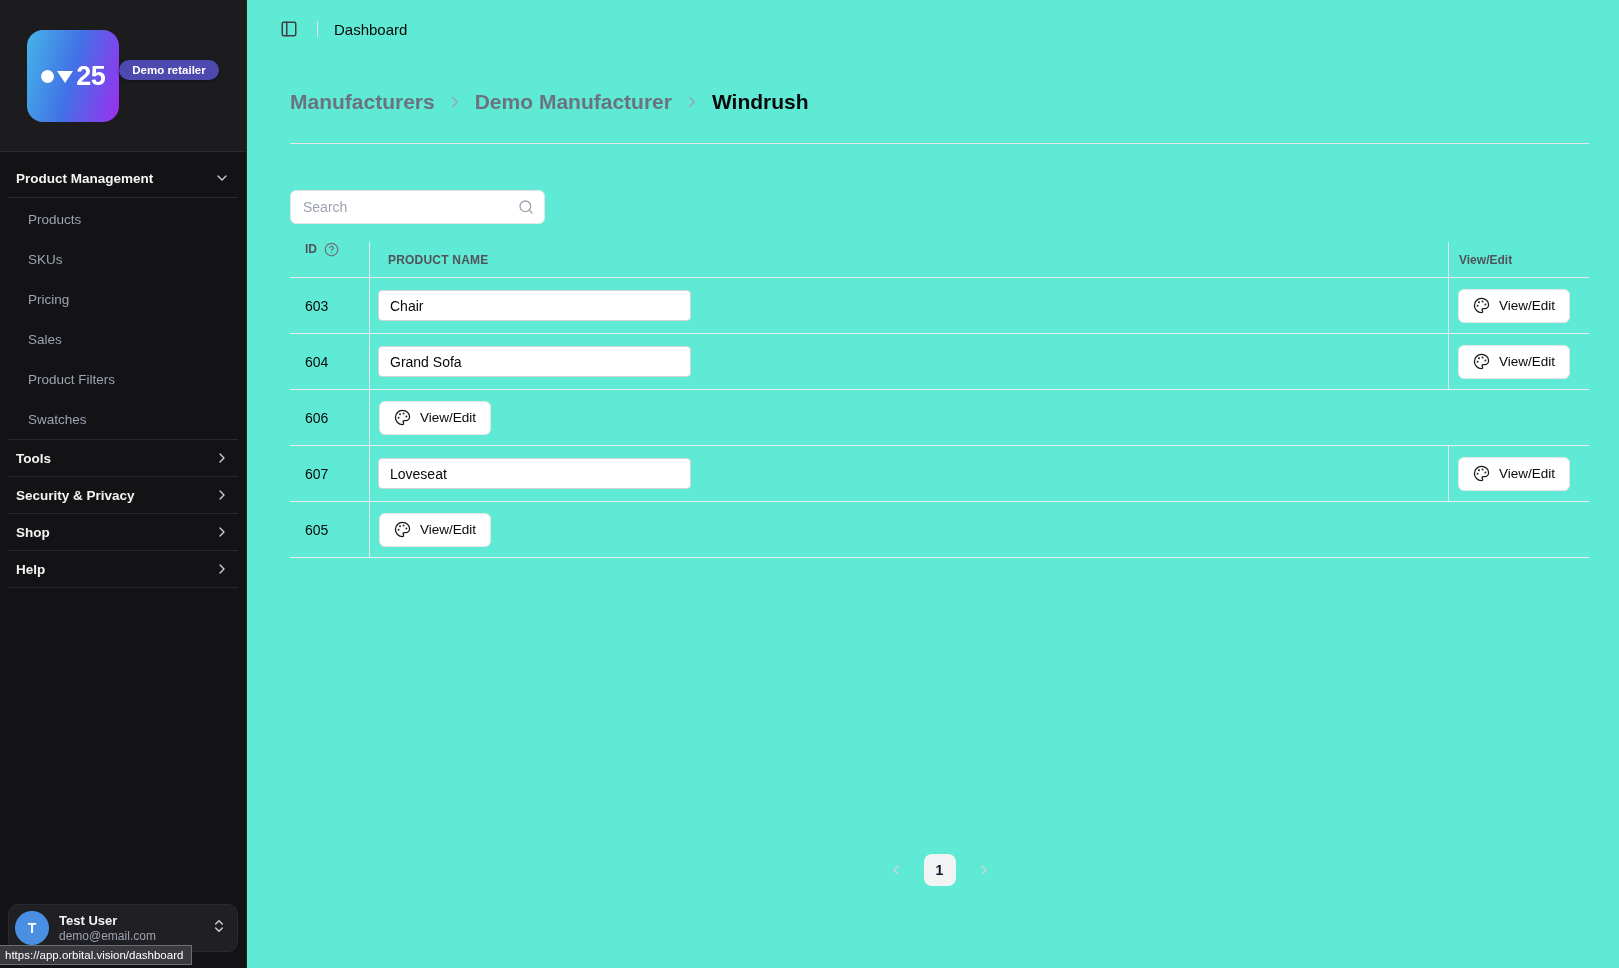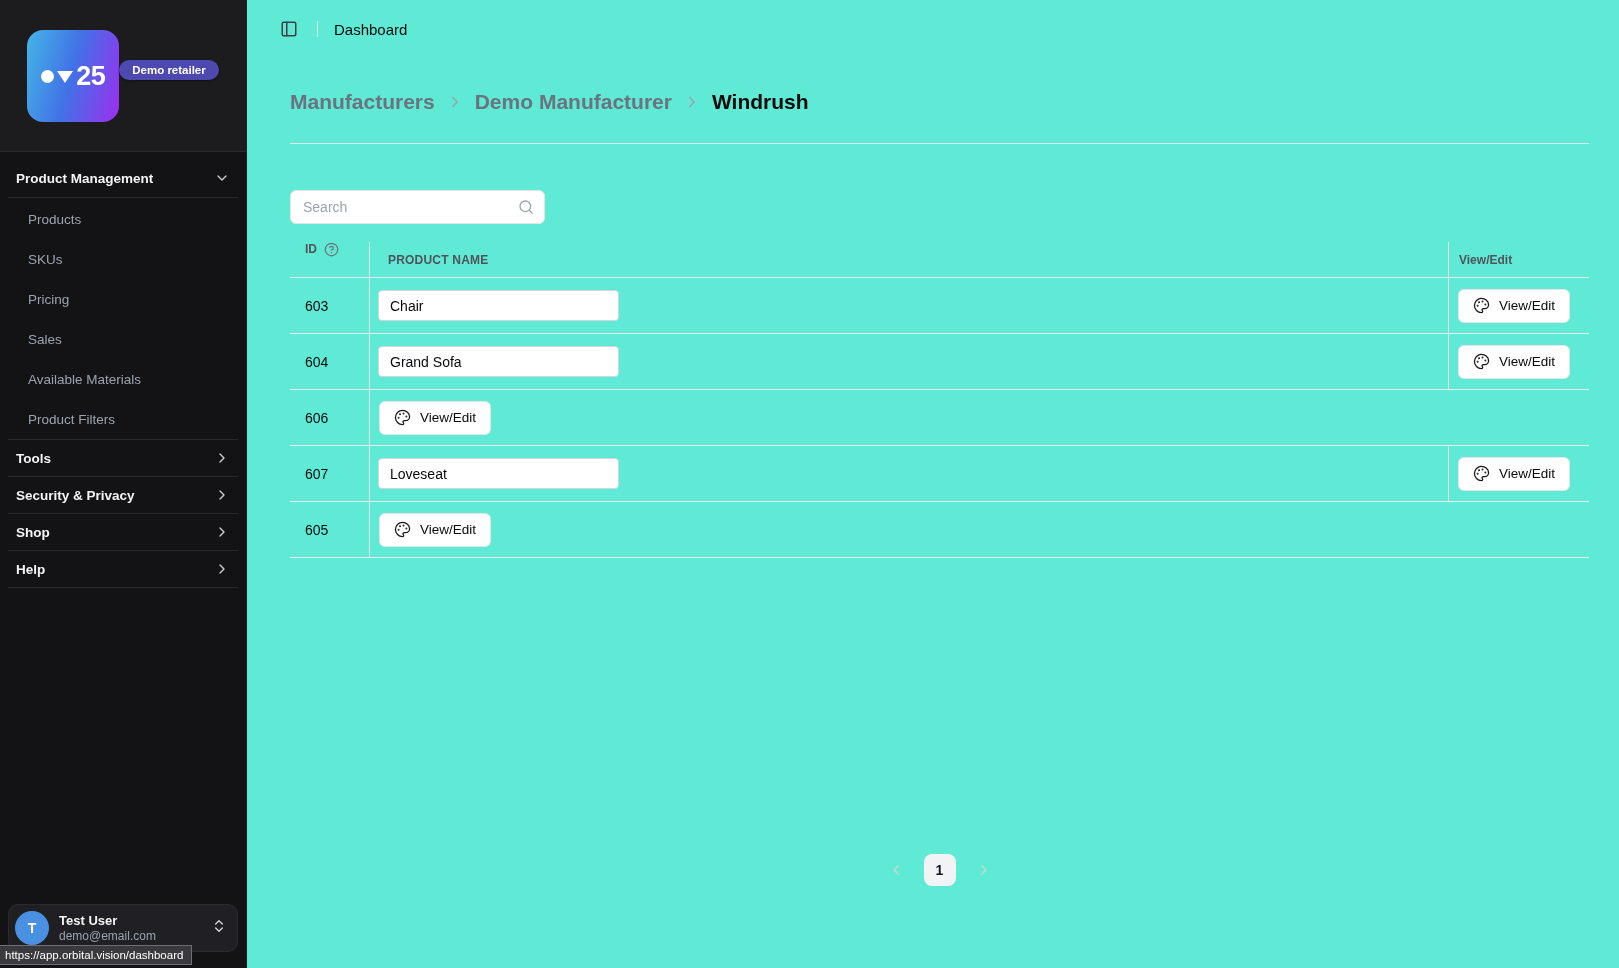--- a/index.html
+++ b/index.html
@@ -78,21 +78,21 @@
   .thead, .trow { display:grid; grid-template-columns:79px 1079px 141px; align-items:center; }
   .thead { height:36px; border-bottom:1px solid #e8e8ec; }
   .th { font-size:12px; font-weight:700; color:#52525b; }
   .col-2, .col-3 { border-left:1px solid #e8e8ec; height:100%; display:flex; align-items:center; }
   .th-id { display:flex; align-items:flex-start; gap:7px; padding-left:15px; height:100%; }
   .help-icon { color:#71717a; display:flex; }
   .th-name { padding-left:18px; letter-spacing:.2px; }
   .th-action { padding-left:10px; font-weight:700; }
   .trow { height:56px; border-bottom:1px solid #ececef; }
   .cell-id { padding-left:15px; font-size:14px; color:#09090b; height:100%; display:flex; align-items:center; }
-  .name-input { margin-left:8px; width:241px; height:31px; border:1px solid #d1d5db; border-radius:4px;
+  .name-input { margin-left:8px; width:313px; height:31px; border:1px solid #d1d5db; border-radius:4px;
                 padding:0 11px; font-family:inherit; font-size:14px; color:#09090b; outline:none; background:#fff; }
   .ve-btn { margin-left:9px; height:34px; padding:0 14px; display:inline-flex; align-items:center; gap:9px;
             background:#fff; border:1px solid #e4e4e7; border-radius:6px; cursor:pointer;
             font-family:inherit; font-size:13.5px; color:#09090b; }
   .ve-btn svg { color:#18181b; }
 
   .pagination { width:1299px; margin-top:296px; display:flex; align-items:center; justify-content:center; gap:12px; }
   .page-nav { width:32px; height:32px; background:transparent; border:none; display:flex; align-items:center;
               justify-content:center; color:#d1d5db; cursor:default; }
   .page-active { width:32px; height:32px; background:#f2f3f5; border:none; border-radius:8px;
@@ -136,28 +136,28 @@
           </button>
 
           <button class="nav-sub">
             <span>Pricing</span>
           </button>
 
           <button class="nav-sub">
             <span>Sales</span>
           </button>
 
-          <button class="nav-sub">
-            <span>Available Materials</span>
-          </button>
 
           <button class="nav-sub">
             <span>Product Filters</span>
           </button>
 
+          <button class="nav-sub">
+            <span>Swatches</span>
+          </button>
         </div>
 
       <div>
 
           <div class="group-collapsed">
             <button class="nav-top">
               <span>Tools</span>
               <svg width="16" height="16" viewBox="0 0 24 24" fill="none" stroke="currentColor" stroke-width="2" stroke-linecap="round" stroke-linejoin="round">
                 <path d="m9 18 6-6-6-6"></path>
               </svg>

